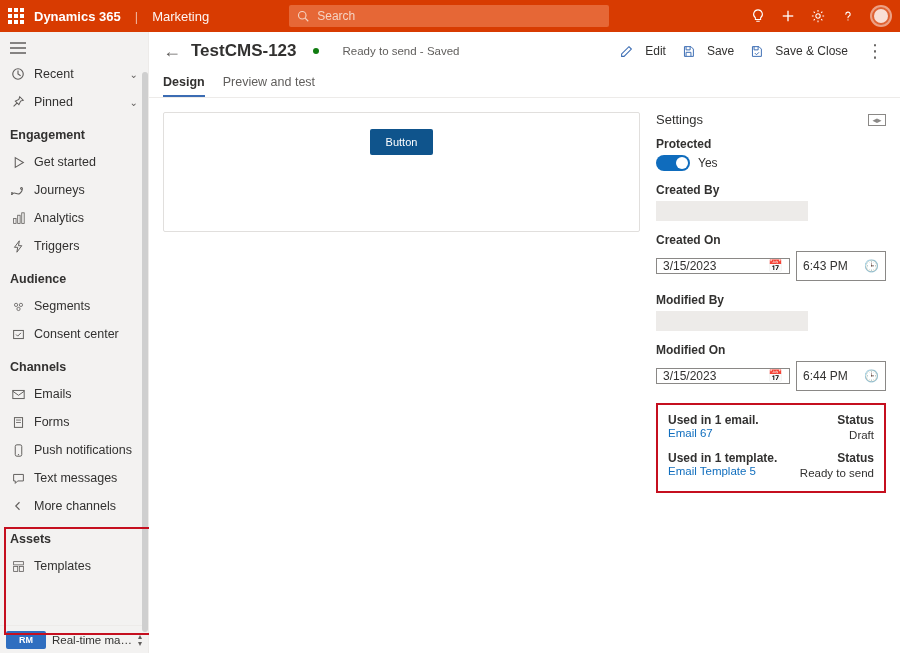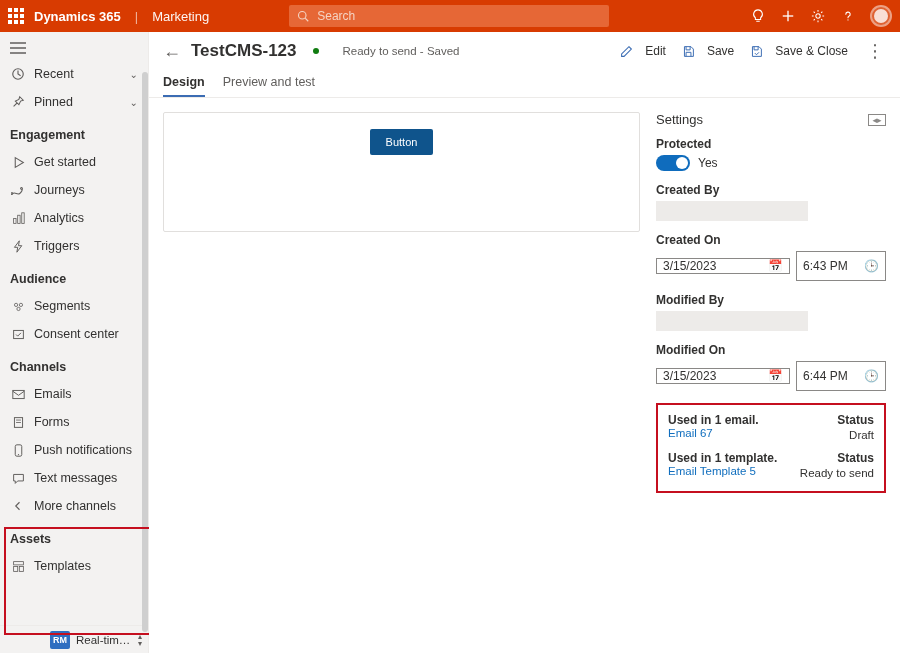--- a/index.html
+++ b/index.html
@@ -43,21 +43,21 @@
   .hamburger{padding:10px 10px 6px;cursor:pointer;}
   .hamburger svg{stroke:var(--icon);}
   .nav{flex:1;overflow:hidden;}
   .nav-item{display:flex;align-items:center;gap:8px;padding:6px 10px;color:var(--text);font-size:12.5px;cursor:pointer;position:relative;}
   .nav-item .ico{width:16px;height:16px;color:var(--icon);display:flex;align-items:center;justify-content:center;}
   .nav-item .chev{margin-left:auto;color:var(--icon);font-size:10px;}
   .nav-section{padding:12px 10px 6px;font-weight:600;font-size:12.5px;color:var(--text);}
   .highlight-box1{position:absolute;border:2px solid #C50F1F;pointer-events:none;left:4px;right:-6px;top:495px;height:108px;}
   .scrollbar-fake{position:absolute;right:0;top:40px;width:6px;height:560px;background:#cfcfcf;border-radius:3px;}
   .area-switch{height:28px;border-top:1px solid var(--border);display:flex;align-items:center;gap:6px;padding:0 6px;background:var(--sidebar);}
-  .area-badge{width:20px;height:18px;background:#2F6EC0;color:#fff;font-size:9px;font-weight:600;display:flex;align-items:center;justify-content:center;border-radius:2px;margin-left:44px;}
+  .area-badge{width:40px;height:18px;background:#2F6EC0;color:#fff;font-size:9px;font-weight:600;display:flex;align-items:center;justify-content:center;border-radius:2px;}
   .area-label{font-size:11.5px;color:var(--text);white-space:nowrap;overflow:hidden;text-overflow:ellipsis;flex:1;}
   .area-carets{display:flex;flex-direction:column;font-size:8px;line-height:7px;color:var(--icon);}
 
   
   .main{flex:1;display:flex;flex-direction:column;background:#fff;position:relative;}
   .page-hdr{height:38px;display:flex;align-items:center;gap:10px;padding:0 14px;}
   .back{color:var(--icon);cursor:pointer;font-size:18px;line-height:1;}
   .title{font-size:17px;font-weight:600;}
   .status{display:flex;align-items:center;gap:24px;font-size:11.5px;color:var(--muted);margin-left:6px;}
   .status-dot{width:6px;height:6px;border-radius:50%;background:#107C10;}

